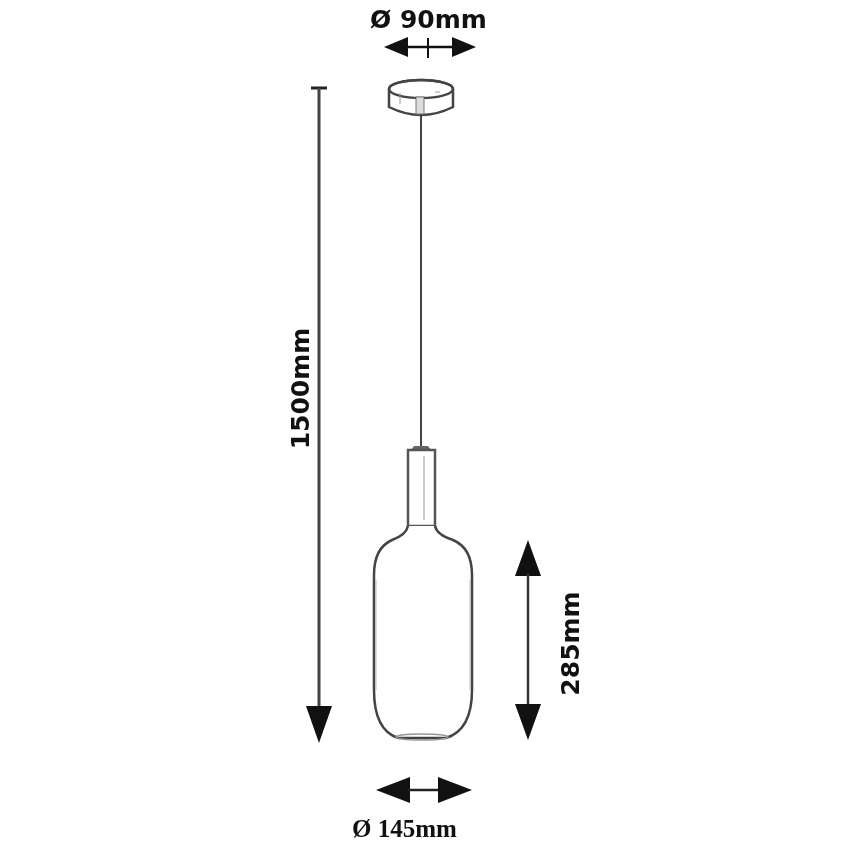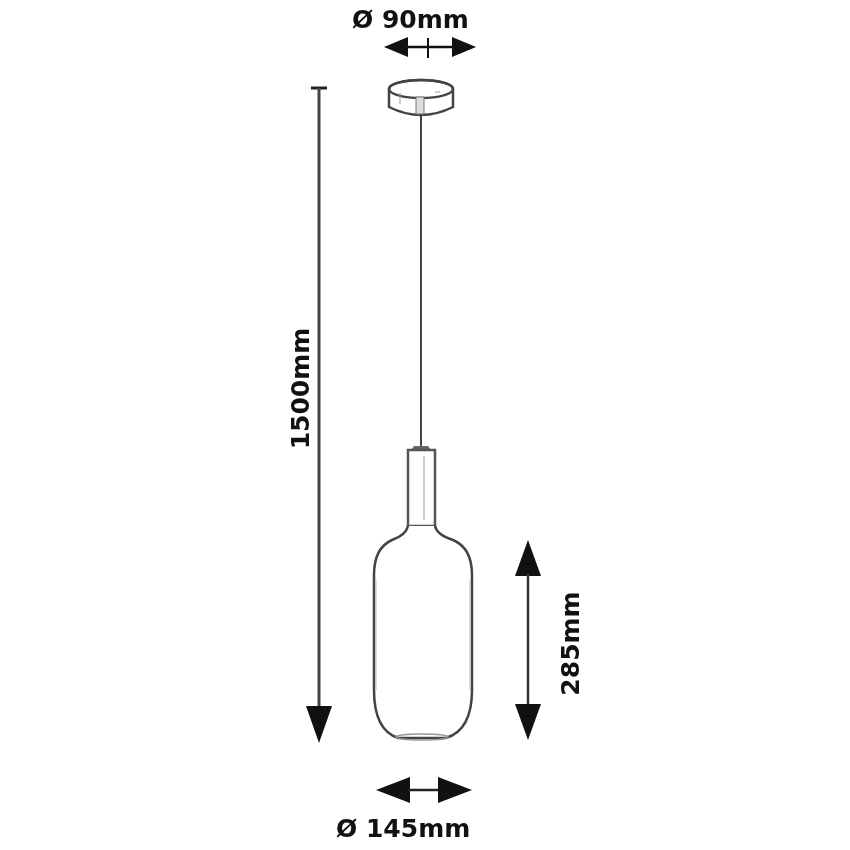--- a/index.html
+++ b/index.html
@@ -7,22 +7,22 @@
     .diagram { position: absolute; left: 0; top: 0; width: 850px; height: 850px; }
     .label {
       position: absolute;
       font-family: "DejaVu Sans", sans-serif;
       font-weight: bold;
       font-size: 25px;
       color: #111111;
       white-space: nowrap;
       line-height: 1;
     }
-    .label-top { left: 352px; top: 7px; text-align: right; }
-    .label-bottom { left: 336px; top: 816px; }
+    .label-top { left: 370px; top: 7px; text-align: right; }
+    .label-bottom { left: 352px; top: 816px; font-family: Liberation Serif, serif; }
     .label-vert {
       transform-origin: center center;
       transform: rotate(-90deg);
     }
     .label-height { left: 220px; top: 376px; width: 160px; text-align: center; }
     .label-shade { left: 505px; top: 631px; width: 130px; text-align: center; }
   </style>
 </head>
 <body>
 

